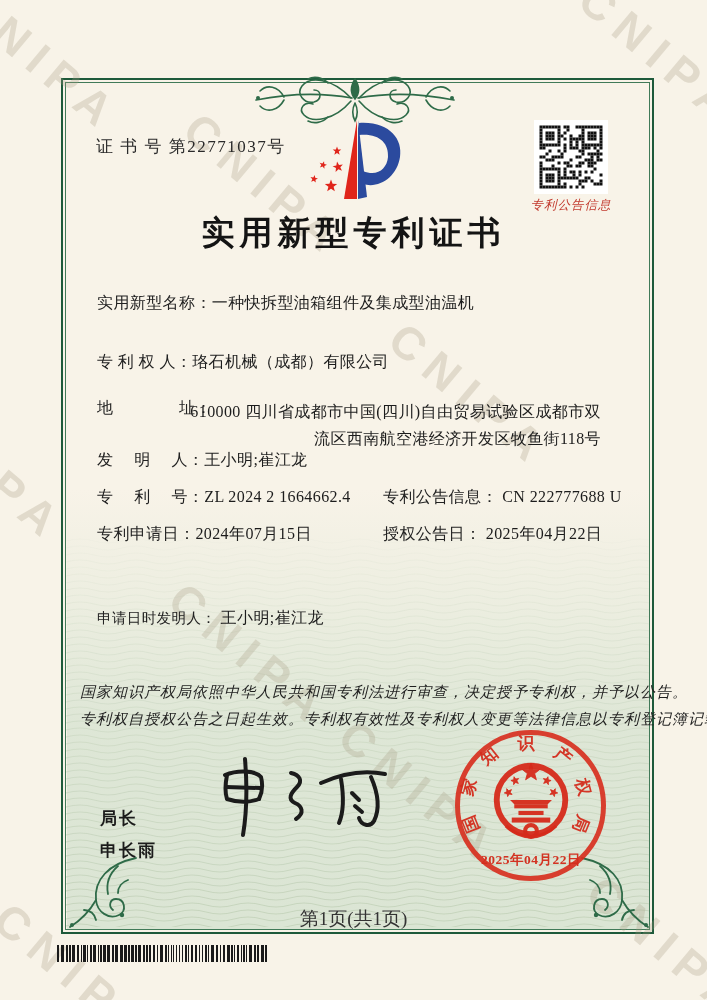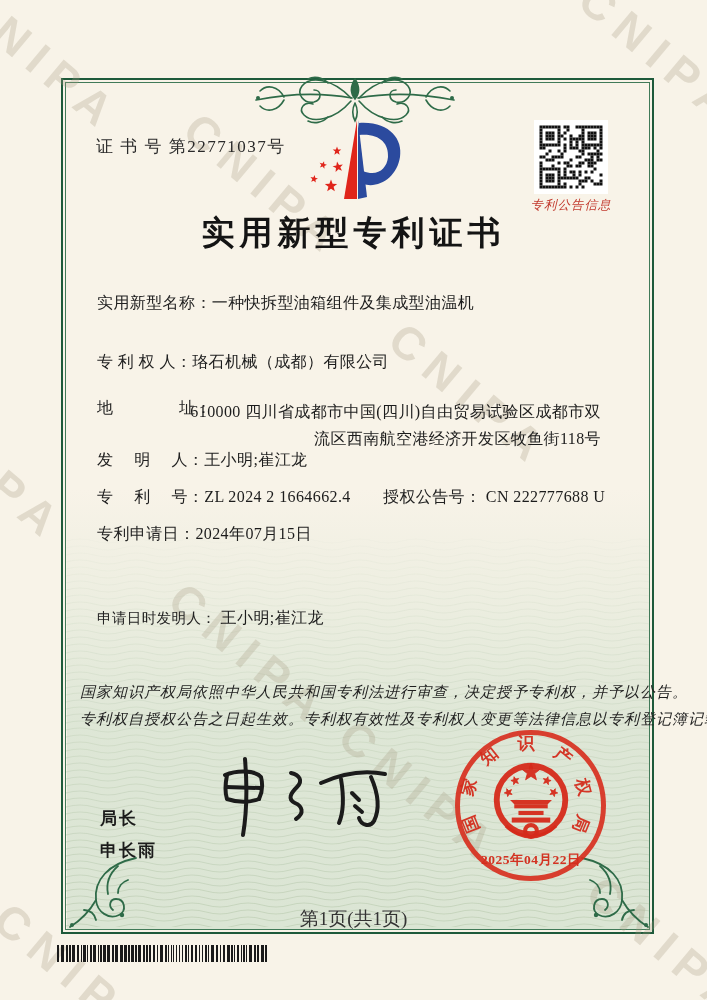--- a/index.html
+++ b/index.html
@@ -438,25 +438,28 @@
   </div>
 
   <div class="content row" style="left:97px;top:450px;">
     <span class="lbl">发　 明　 人：</span><span class="val">王小明;崔江龙</span>
   </div>
 
   <div class="content row" style="left:97px;top:487px;">
     <span class="lbl">专　 利　 号：</span><span class="val">ZL 2024 2 1664662.4</span>
   </div>
   <div class="content row" style="left:383px;top:487px;">
-    <span class="lbl">授权公告号：</span> <span class="val">CN 222777688 U</span>
+    <span class="lbl">专利公告信息：</span> <span class="val">CN 222777688 U</span>
   </div>
 
   <div class="content row" style="left:97px;top:524px;">
     <span class="lbl">专利申请日：</span><span class="val">2024年07月15日</span>
+  </div>
+  <div class="content row" style="left:383px;top:524px;">
+    <span class="lbl">授权公告日：</span> <span class="val">2025年04月22日</span>
   </div>
 
   <div class="content row" style="left:97px;top:608px;">
     <span class="lbl small-lbl">申请日时发明人：</span>&nbsp;<span class="val">王小明;崔江龙</span>
   </div>
 
   <div class="content decl">
     <div>国家知识产权局依照中华人民共和国专利法进行审查，决定授予专利权，并予以公告。</div>
     <div>专利权自授权公告之日起生效。专利权有效性及专利权人变更等法律信息以专利登记簿记载为准。</div>
   </div>

